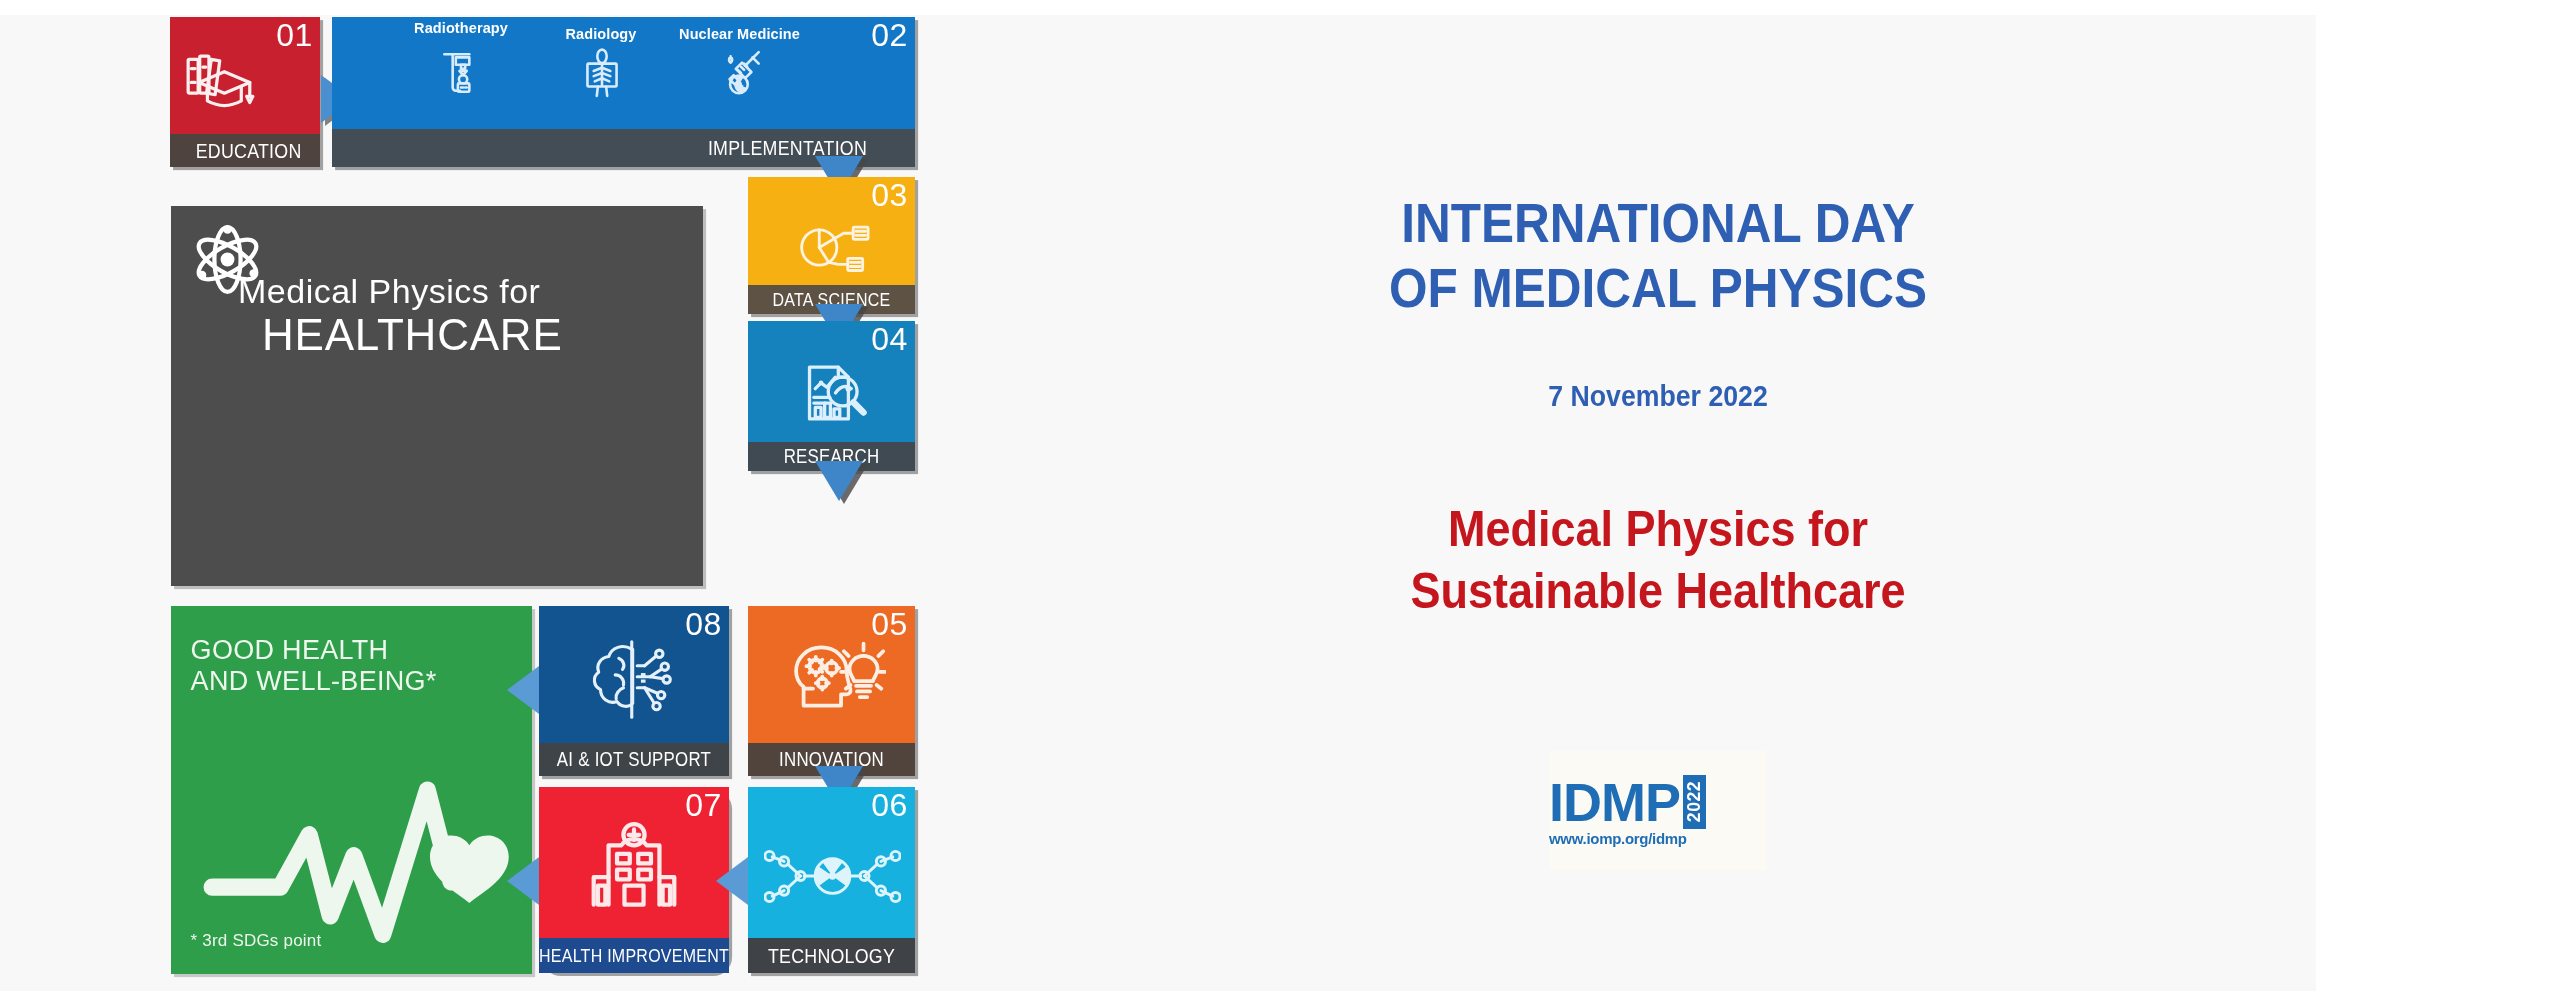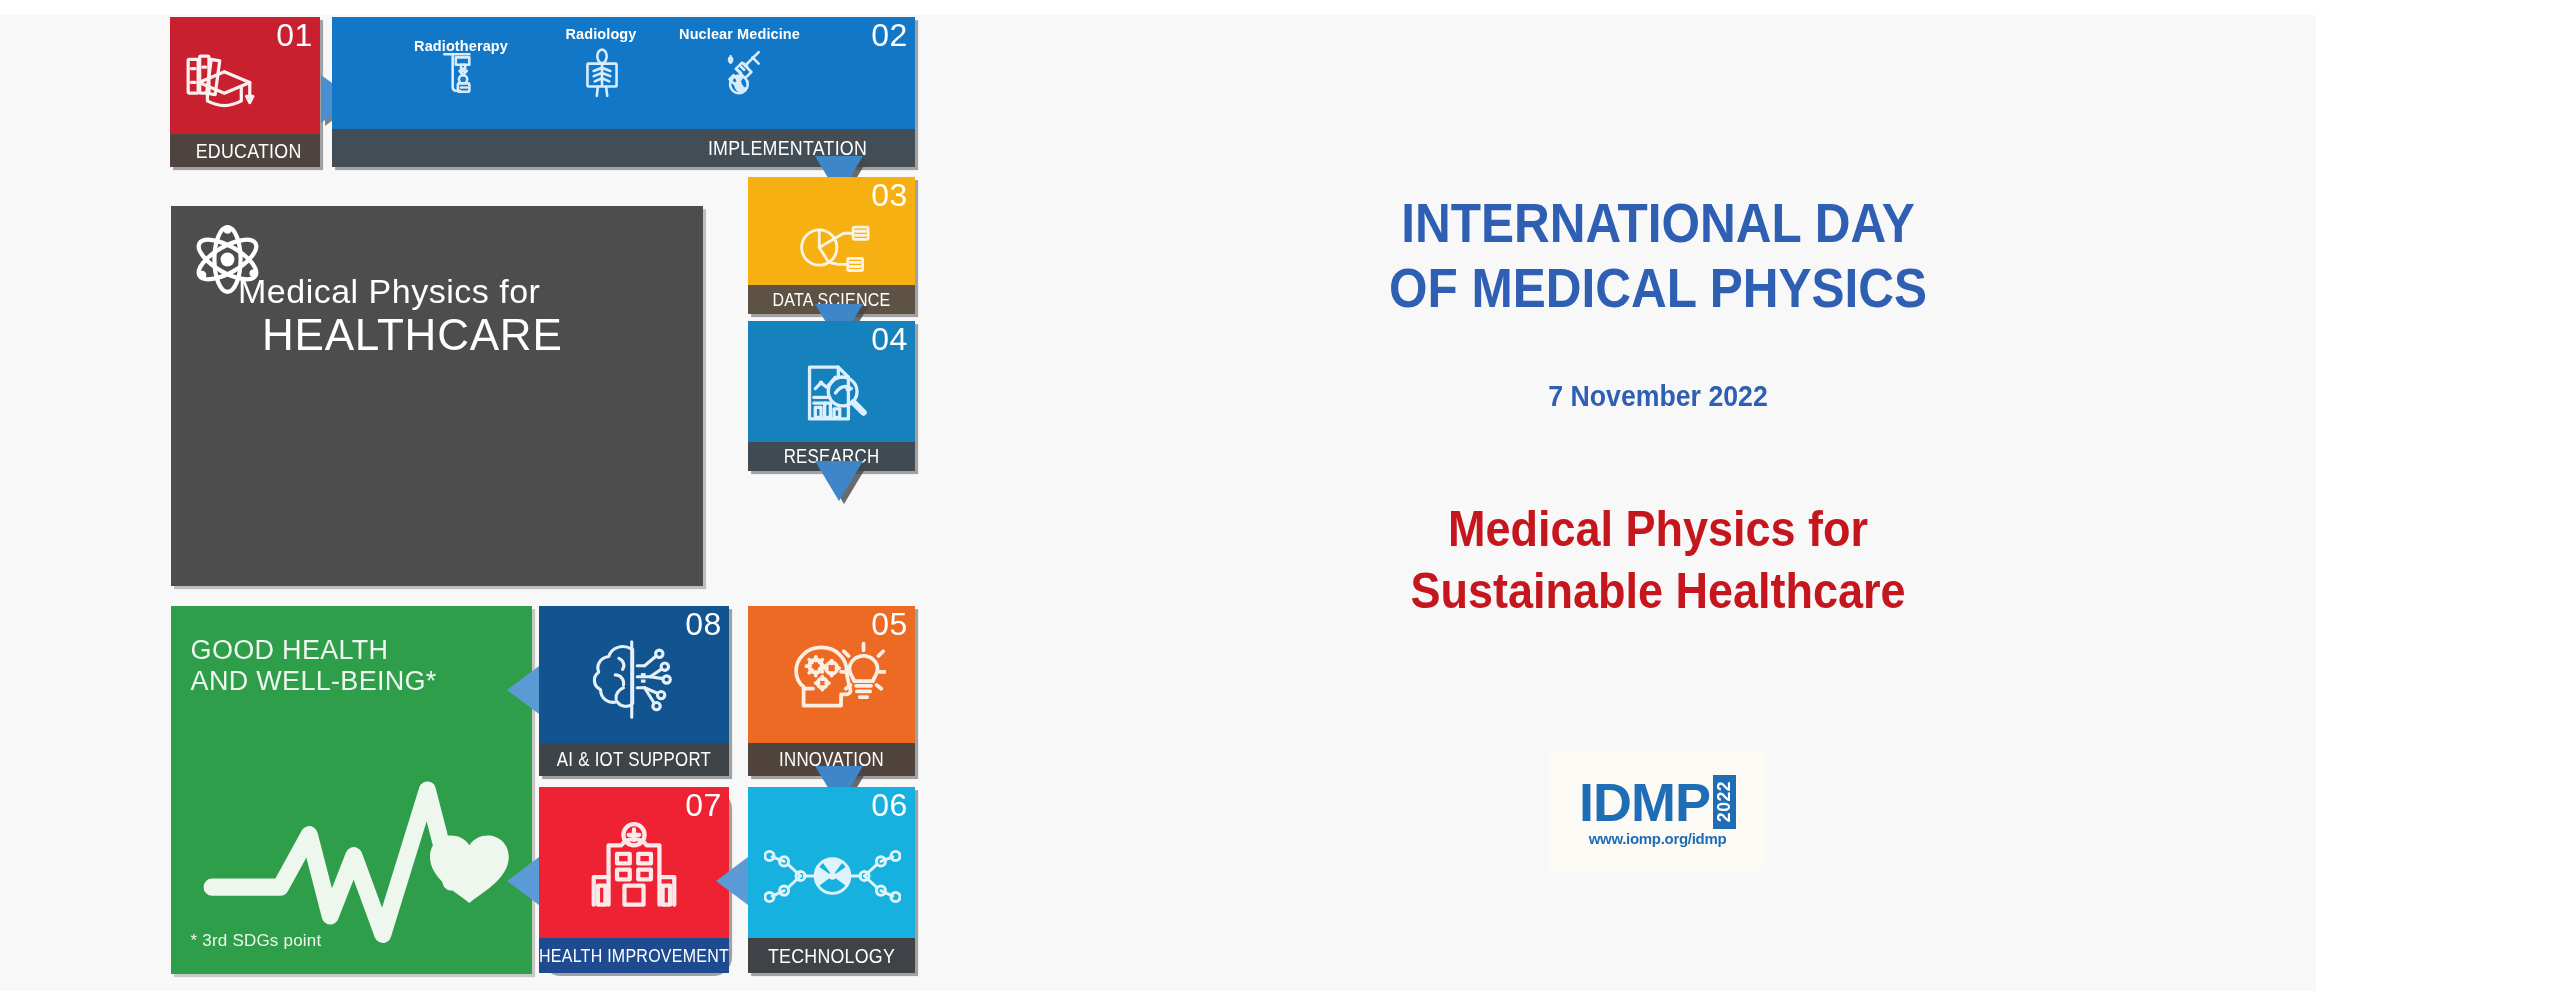--- a/index.html
+++ b/index.html
@@ -56,21 +56,21 @@
   #r-title { position:absolute; left:0; top:191px; width:878px; text-align:center;
              color:#2f5fb3; font-size:55px; font-weight:bold; line-height:1.18;
              transform:scaleX(0.9); transform-origin:center top; }
   #r-date  { position:absolute; left:0; top:380px; width:878px; text-align:center;
              color:#2f5fb3; font-size:29px; font-weight:bold;
              transform:scaleX(0.92); transform-origin:center top; }
   #r-theme { position:absolute; left:0; top:498px; width:878px; text-align:center;
              color:#c4161c; font-size:50px; font-weight:bold; line-height:1.24;
              transform:scaleX(0.9); transform-origin:center top; }
   #logo { position:absolute; left:330px; top:751px; width:217px; height:119px; background:#fbfaf5;
-          display:flex; flex-direction:column; align-items:center; justify-content:center; }
+          display:flex; flex-direction:column; align-items:flex-start; justify-content:center; }
   #logo-row { display:flex; align-items:stretch; }
   #logo-idmp { color:#1f6db5; font-size:54px; font-weight:bold; letter-spacing:-1px; line-height:1; }
   #logo-year { background:#1f6db5; color:#ffffff; width:23px; margin-left:3.1px;
                display:flex; align-items:center; justify-content:center; }
   #logo-year span { writing-mode:vertical-rl; transform:rotate(180deg); font-size:17.6px; font-weight:bold; letter-spacing:0.5px; }
   #logo-url { color:#1f6db5; font-size:15px; font-weight:bold; margin-top:1px; letter-spacing:-0.3px; }
 
   .sub-ic-cap { position:absolute; color:#ffffff; font-size:14.5px; font-weight:bold; text-align:center; letter-spacing:0.1px; }
 </style>
 </head>
@@ -102,21 +102,21 @@
       <div class="lbl" style="height:33px; justify-content:flex-end; padding-right:9.3px;">EDUCATION</div>
     </div>
 
     <div class="arrow-sh arrow-r-sh" style="left:155px; top:78px;"></div>
     <div class="arrow arrow-r" style="left:151px; top:75px;"></div>
 
     <div class="tile" style="left:162px; top:17px; width:583px; height:150px;">
       <div class="body" style="background:#1277c7;"></div>
       <div class="num">02</div>
 
-      <div class="sub-ic-cap" style="left:67px; top:21px; width:124px;">Radiotherapy</div>
+      <div class="sub-ic-cap" style="left:67px; top:3px; width:124px;">Radiotherapy</div>
       <svg class="ico" viewBox="0 0 100 100" style="left:103px; top:30px; width:52px; height:52px;">
         <g fill="none" stroke="#d8ecfb" stroke-width="5" stroke-linecap="round" stroke-linejoin="round">
           <line x1="18" y1="14" x2="66" y2="14"></line>
           <rect x="40" y="20" width="26" height="14"></rect>
           <path d="M34 14 v64 a6 6 0 0 0 6 6 h8"></path>
           <rect x="50" y="34" width="8" height="8"></rect>
           <path d="M47 46 h14 l-7 8 z"></path>
           <circle cx="54" cy="62" r="8"></circle>
           <rect x="44" y="70" width="22" height="16" rx="2"></rect>
           <line x1="50" y1="78" x2="54" y2="78"></line>

